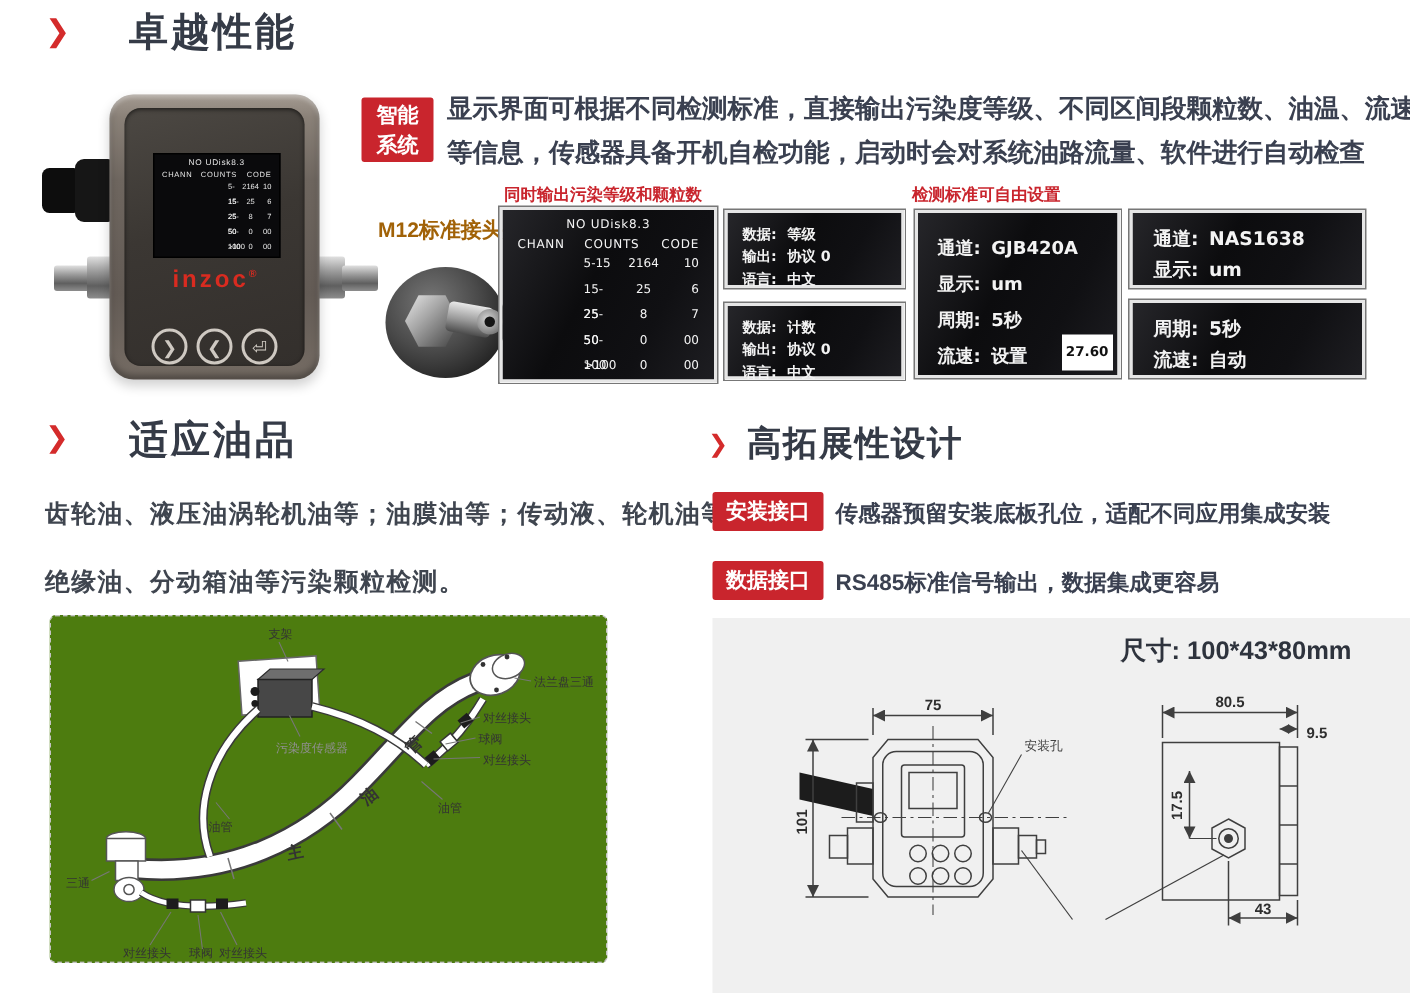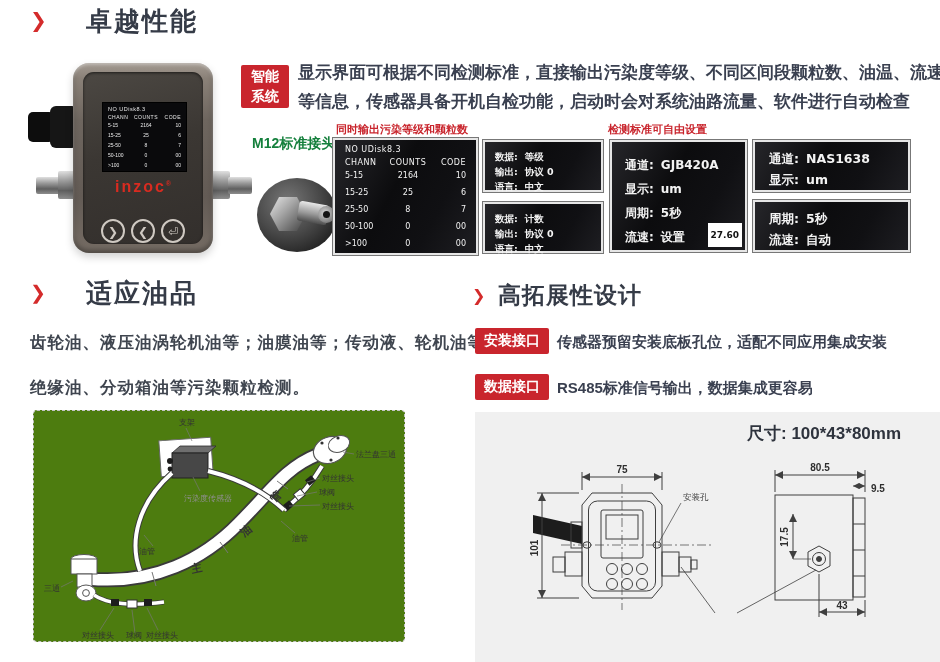--- a/index.html
+++ b/index.html
@@ -15,28 +15,28 @@
   
   .para{font-weight:bold;color:#3a4050;font-size:17px;white-space:nowrap;}
   .redlabel{color:#c9252d;font-weight:bold;font-size:11px;white-space:nowrap;}
   
   .lcd{
     position:absolute;box-sizing:border-box;color:#f3f3f3;
     background:linear-gradient(118deg,#26262a 0%,#0c0c0e 42%,#101013 70%,#1e1e22 100%);
     border:2px solid #e6e6e6;box-shadow:0 0 0 1px #777;
     font-family:"DejaVu Sans",sans-serif;
   }
-  .lcd-head{display:flex;justify-content:flex-start;padding:5px 10px 0 10px;font-size:8px;letter-spacing:.5px;}
+  .lcd-head{display:flex;justify-content:center;padding:5px 10px 0 10px;font-size:8px;letter-spacing:.5px;}
   .lcd-cols,.lcd-r{display:flex;padding:0 10px;}
   .lcd-cols span,.lcd-r span{display:inline-block;text-align:center;}
   .c1{width:30%;text-align:left!important;}
   .c2{width:44%;}
   .c3{width:26%;text-align:right!important;}
   .lcd-cols{font-size:8px;margin-top:4px;letter-spacing:.5px;}
-  .lcd-r{font-size:8px;height:17px;line-height:17px;}
+  .lcd-r{font-size:8px;height:17px;line-height:17px;margin-left:44px;}
   .srow{display:flex;gap:7px;font-weight:bold;}
   .srow .lab{white-space:nowrap;}
   .lcd-badge{position:absolute;right:3px;bottom:3px;background:#fff;color:#111;font-size:9px;font-weight:bold;padding:0 3px;}
   
   .device-body{position:absolute;left:73px;top:63px;width:140px;height:190px;border-radius:16px;
     background:linear-gradient(180deg,#a39a91 0%,#8a8178 8%,#6e665f 30%,#635b55 70%,#756c64 100%);
     box-shadow:inset 0 2px 3px rgba(255,255,255,.35), inset 0 -3px 5px rgba(0,0,0,.35), 0 4px 8px rgba(0,0,0,.18);}
   .device-panel{position:absolute;left:10px;top:9px;right:10px;bottom:9px;border-radius:11px;
     background:linear-gradient(165deg,#4c4843 0%,#3b3733 45%,#332f2c 100%);
     box-shadow:inset 0 1px 3px rgba(0,0,0,.6);}
@@ -120,21 +120,21 @@
     </div>
     <div class="device-logo"><span>inzoc</span><sup>®</sup></div>
     <div class="device-btns">
       <div class="dbtn"><span>❯</span></div>
       <div class="dbtn"><span>❮</span></div>
       <div class="dbtn"><span>⏎</span></div>
     </div>
   </div>
 </div>
 
-<div class="abs" style="left:252px;top:135px;font-size:14px;font-weight:bold;color:#15803d;white-space:nowrap;">M12标准接头</div>
+<div class="abs" style="left:252px;top:145px;font-size:14px;font-weight:bold;color:#a16207;white-space:nowrap;">M12标准接头</div>
 <div class="m12-photo">
   <div class="hexnut"></div>
   <div class="cyl"></div>
   <div class="cap">
       <i></i>
     </div>
 </div>
 
 <div class="abs rbadge" style="left:241px;top:65px;width:48px;height:42px;font-size:14px;line-height:20px;padding-top:1px;">
   <div>智能</div>

